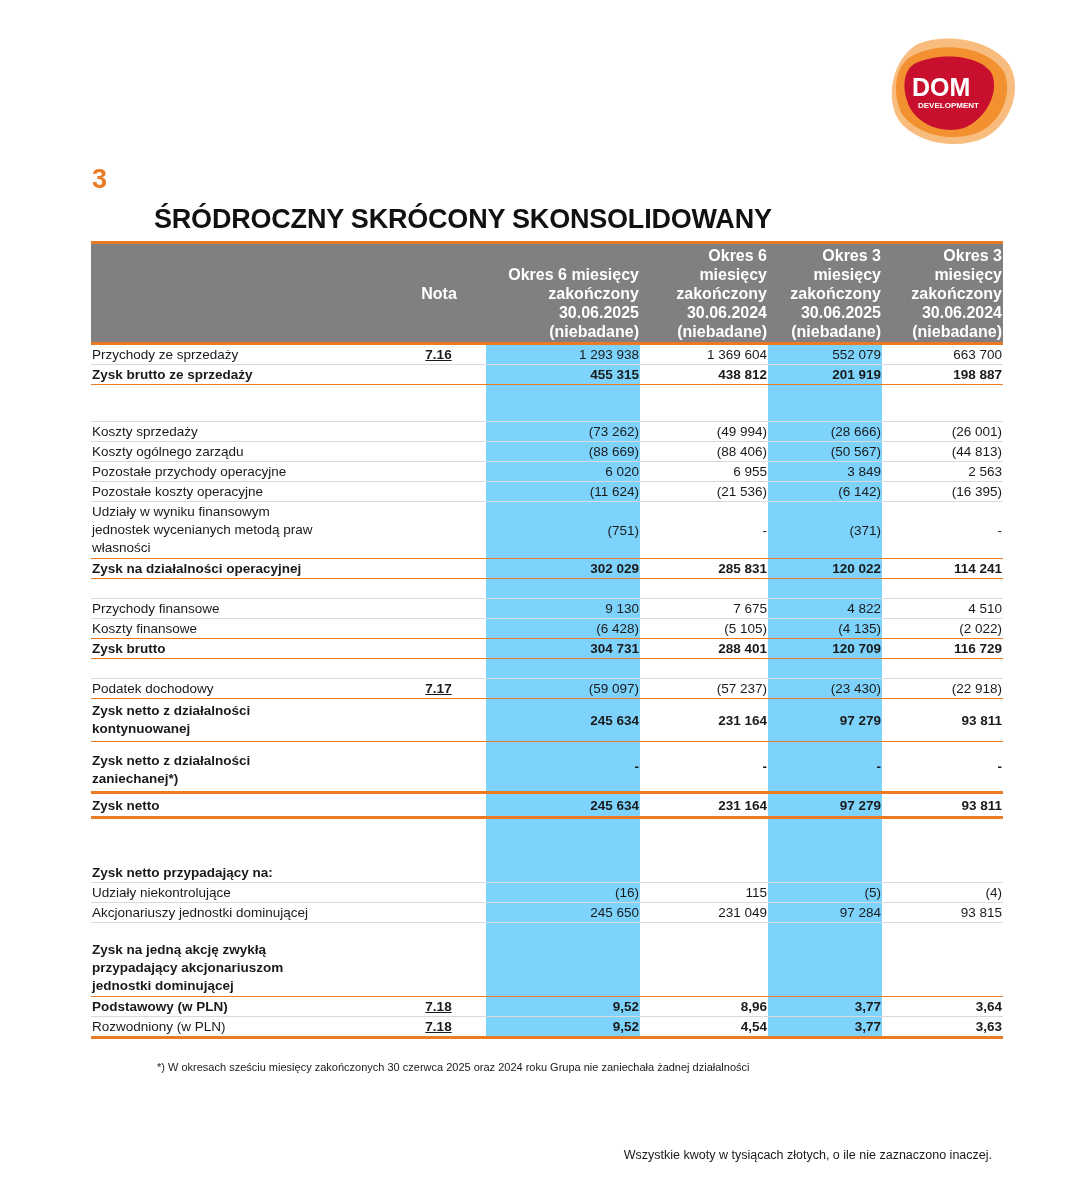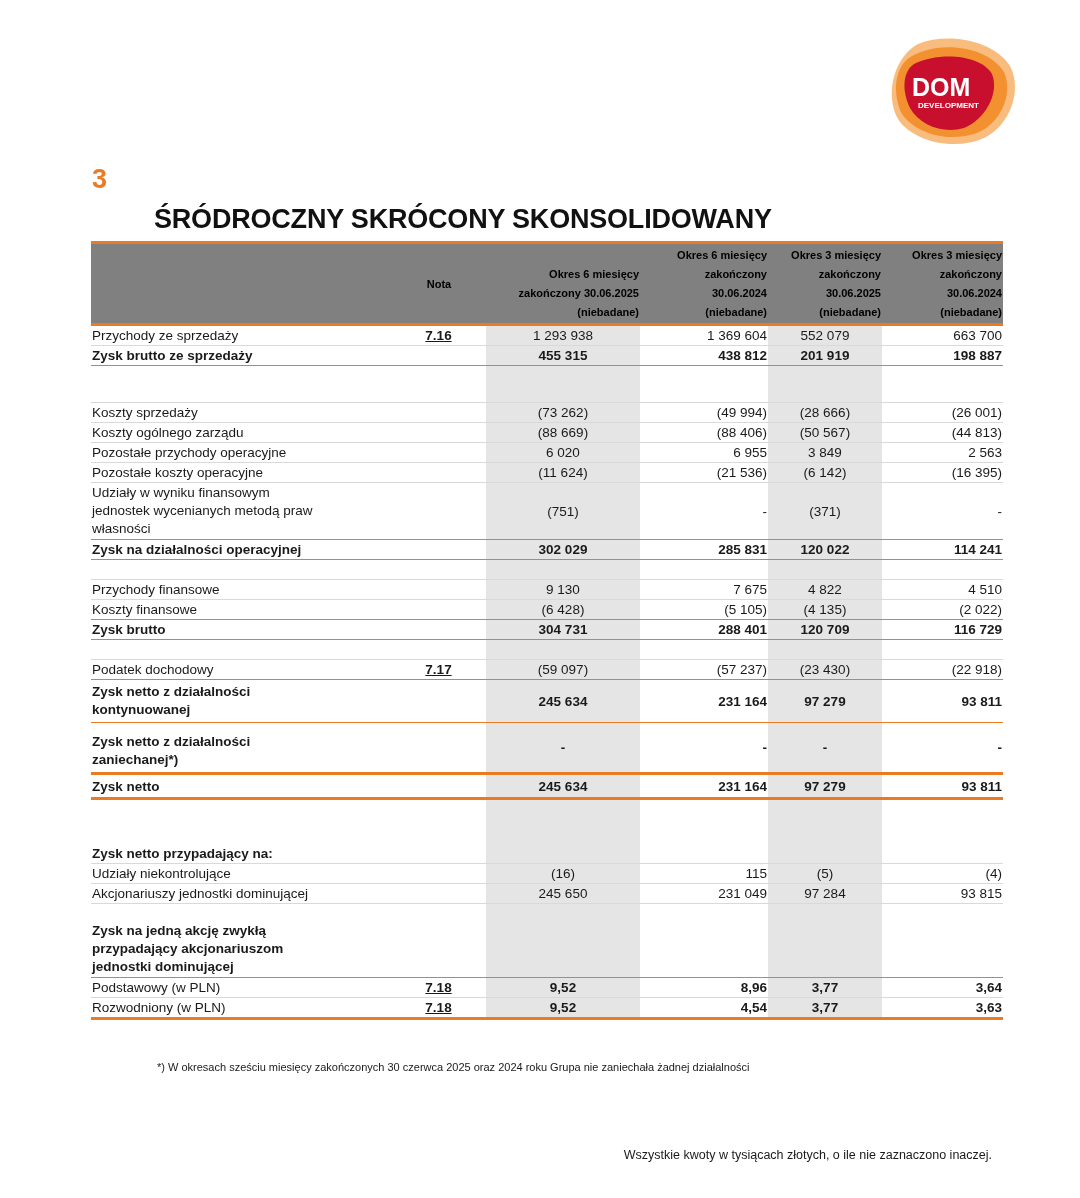--- a/index.html
+++ b/index.html
@@ -30,35 +30,35 @@
   }
   .tbl col.c-label { width: 300px; }
   .tbl col.c-nota { width: 95px; }
   .tbl col.c-v1 { width: 154px; }
   .tbl col.c-v2 { width: 128px; }
   .tbl col.c-v3 { width: 114px; }
   .tbl col.c-v4 { width: 121px; }
 
   .tbl thead tr.top-line td { height: 3px; padding: 0; background: #ec7a23; }
   .tbl thead th {
-    background: #808080; color: #000000; font-weight: bold;
+    background: #808080; color: #ffffff; font-weight: bold;
     text-align: right; vertical-align: bottom; padding: 2px 1px 1px 2px;
-    line-height: 19px; font-size: 11px;
+    line-height: 19px; font-size: 16px;
   }
   .tbl thead th.nota-h { text-align: center; vertical-align: middle; }
   .tbl thead tr.hdr-bottom td { height: 3px; padding: 0; background: #ec7a23; }
 
   .tbl tbody td {
     padding: 0 1px 0 1px; line-height: 19px; height: 19px;
     border-bottom: 1px solid #d9d9d9; vertical-align: middle;
   }
   .tbl td.lbl { text-align: left; }
   .tbl td.nota { text-align: center; font-weight: bold; text-decoration: underline; }
   .tbl td.v { text-align: right; }
-  .tbl td.shade { background: #e5e5e5; text-align: center; }
+  .tbl td.shade { background: #7dd3fc; }
   .tbl tr.bold td { font-weight: bold; }
   .tbl tr.orange-b td { border-bottom: 1px solid #ec7a23; }
   .tbl tr.orange-thick td { border-bottom: 3px solid #ec7a23; }
   .tbl tr.spacer td { height: 36px; border-bottom: 1px solid #d9d9d9; }
   .tbl tr.spacer-sm td { height: 19px; }
   .tbl tr.spacer-lg td { height: 44px; border-bottom: none; }
   .tbl tr.tall td { height: 40px; }
   .tbl tr.wrap td.lbl { line-height: 18px; padding-top: 1px; padding-bottom: 1px; }
 
   .footnote {
@@ -328,21 +328,21 @@
         <div>przypadający akcjonariuszom</div>
         <div>jednostki dominującej</div>
       </td>
       <td></td>
         <td class="shade"></td>
         <td></td>
         <td class="shade"></td>
         <td></td>
     </tr>
     <tr class="bold">
-      <td class="lbl" style="font-weight:normal">Podstawowy (w PLN)</td>
+      <td class="lbl" style="font-weight:bold">Podstawowy (w PLN)</td>
       <td class="nota">7.18</td>
       <td class="v shade">9,52</td>
       <td class="v">8,96</td>
       <td class="v shade">3,77</td>
       <td class="v">3,64</td>
     </tr>
     <tr class="bold orange-thick">
       <td class="lbl" style="font-weight:normal">Rozwodniony (w PLN)</td>
       <td class="nota">7.18</td>
       <td class="v shade">9,52</td>

